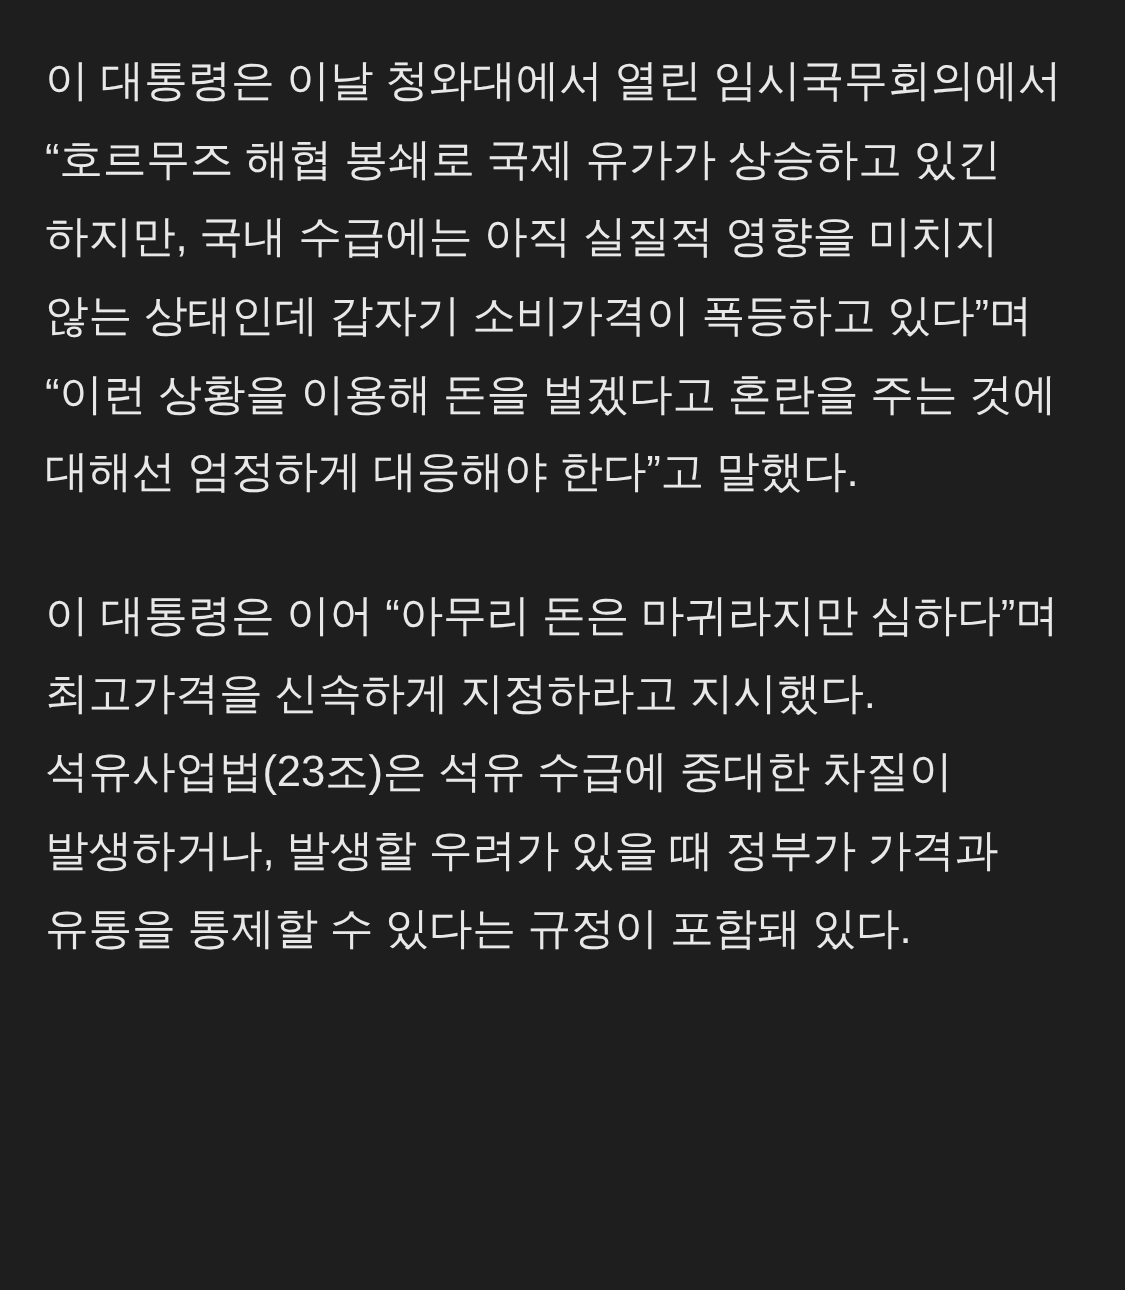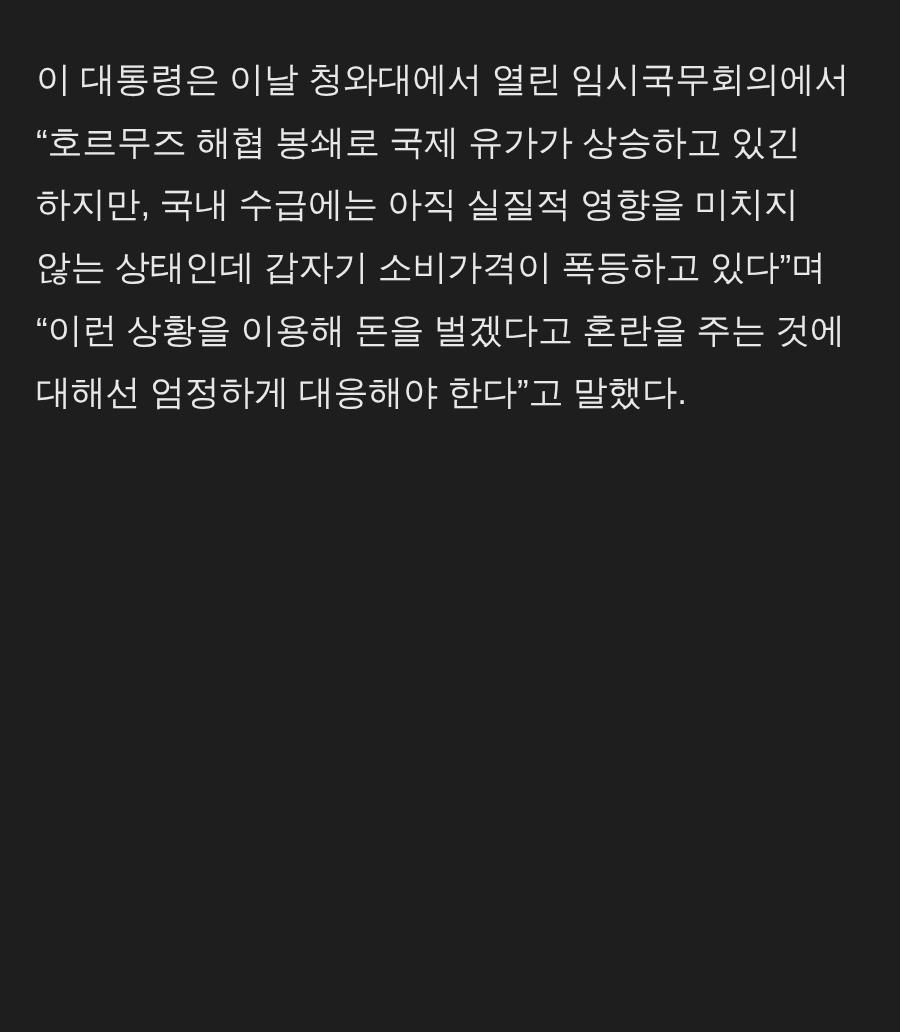--- a/index.html
+++ b/index.html
@@ -11,33 +11,34 @@
     height: 1032px;
     background: #1e1e1e;
     font-family: "Liberation Sans", "DejaVu Sans", sans-serif;
     overflow: hidden;
   }
   .article {
     box-sizing: border-box;
     width: 900px;
     height: 1032px;
     background: #1e1e1e;
-    padding: 48px 36px 0 36px;
+    padding: 34px 36px 0 36px;
   }
   .para {
     color: #e8e8e8;
     font-size: 35px;
     line-height: 1.79;
     letter-spacing: -0.2px;
     word-break: keep-all;
     margin: 0;
     text-align: left;
   }
   .para + .para {
     margin-top: 52px;
   }
 </style>
 </head>
 <body>
 
 <div class="article">
   <p class="para">이 대통령은 이날 청와대에서 열린 임시국무회의에서 “호르무즈 해협 봉쇄로 국제 유가가 상승하고 있긴 하지만, 국내 수급에는 아직 실질적 영향을 미치지 않는 상태인데 갑자기 소비가격이 폭등하고 있다”며 “이런 상황을 이용해 돈을 벌겠다고 혼란을 주는 것에 대해선 엄정하게 대응해야 한다”고 말했다.</p>
+  <p class="para">이 대통령은 이어 “아무리 돈은 마귀라지만 심하다”며 최고가격을 신속하게 지정하라고 지시했다. 석유사업법(23조)은 석유 수급에 중대한 차질이 발생하거나, 발생할 우려가 있을 때 정부가 가격과 유통을 통제할 수 있다는 규정이 포함돼 있다.</p>
 </div>
 
 </body></html>

